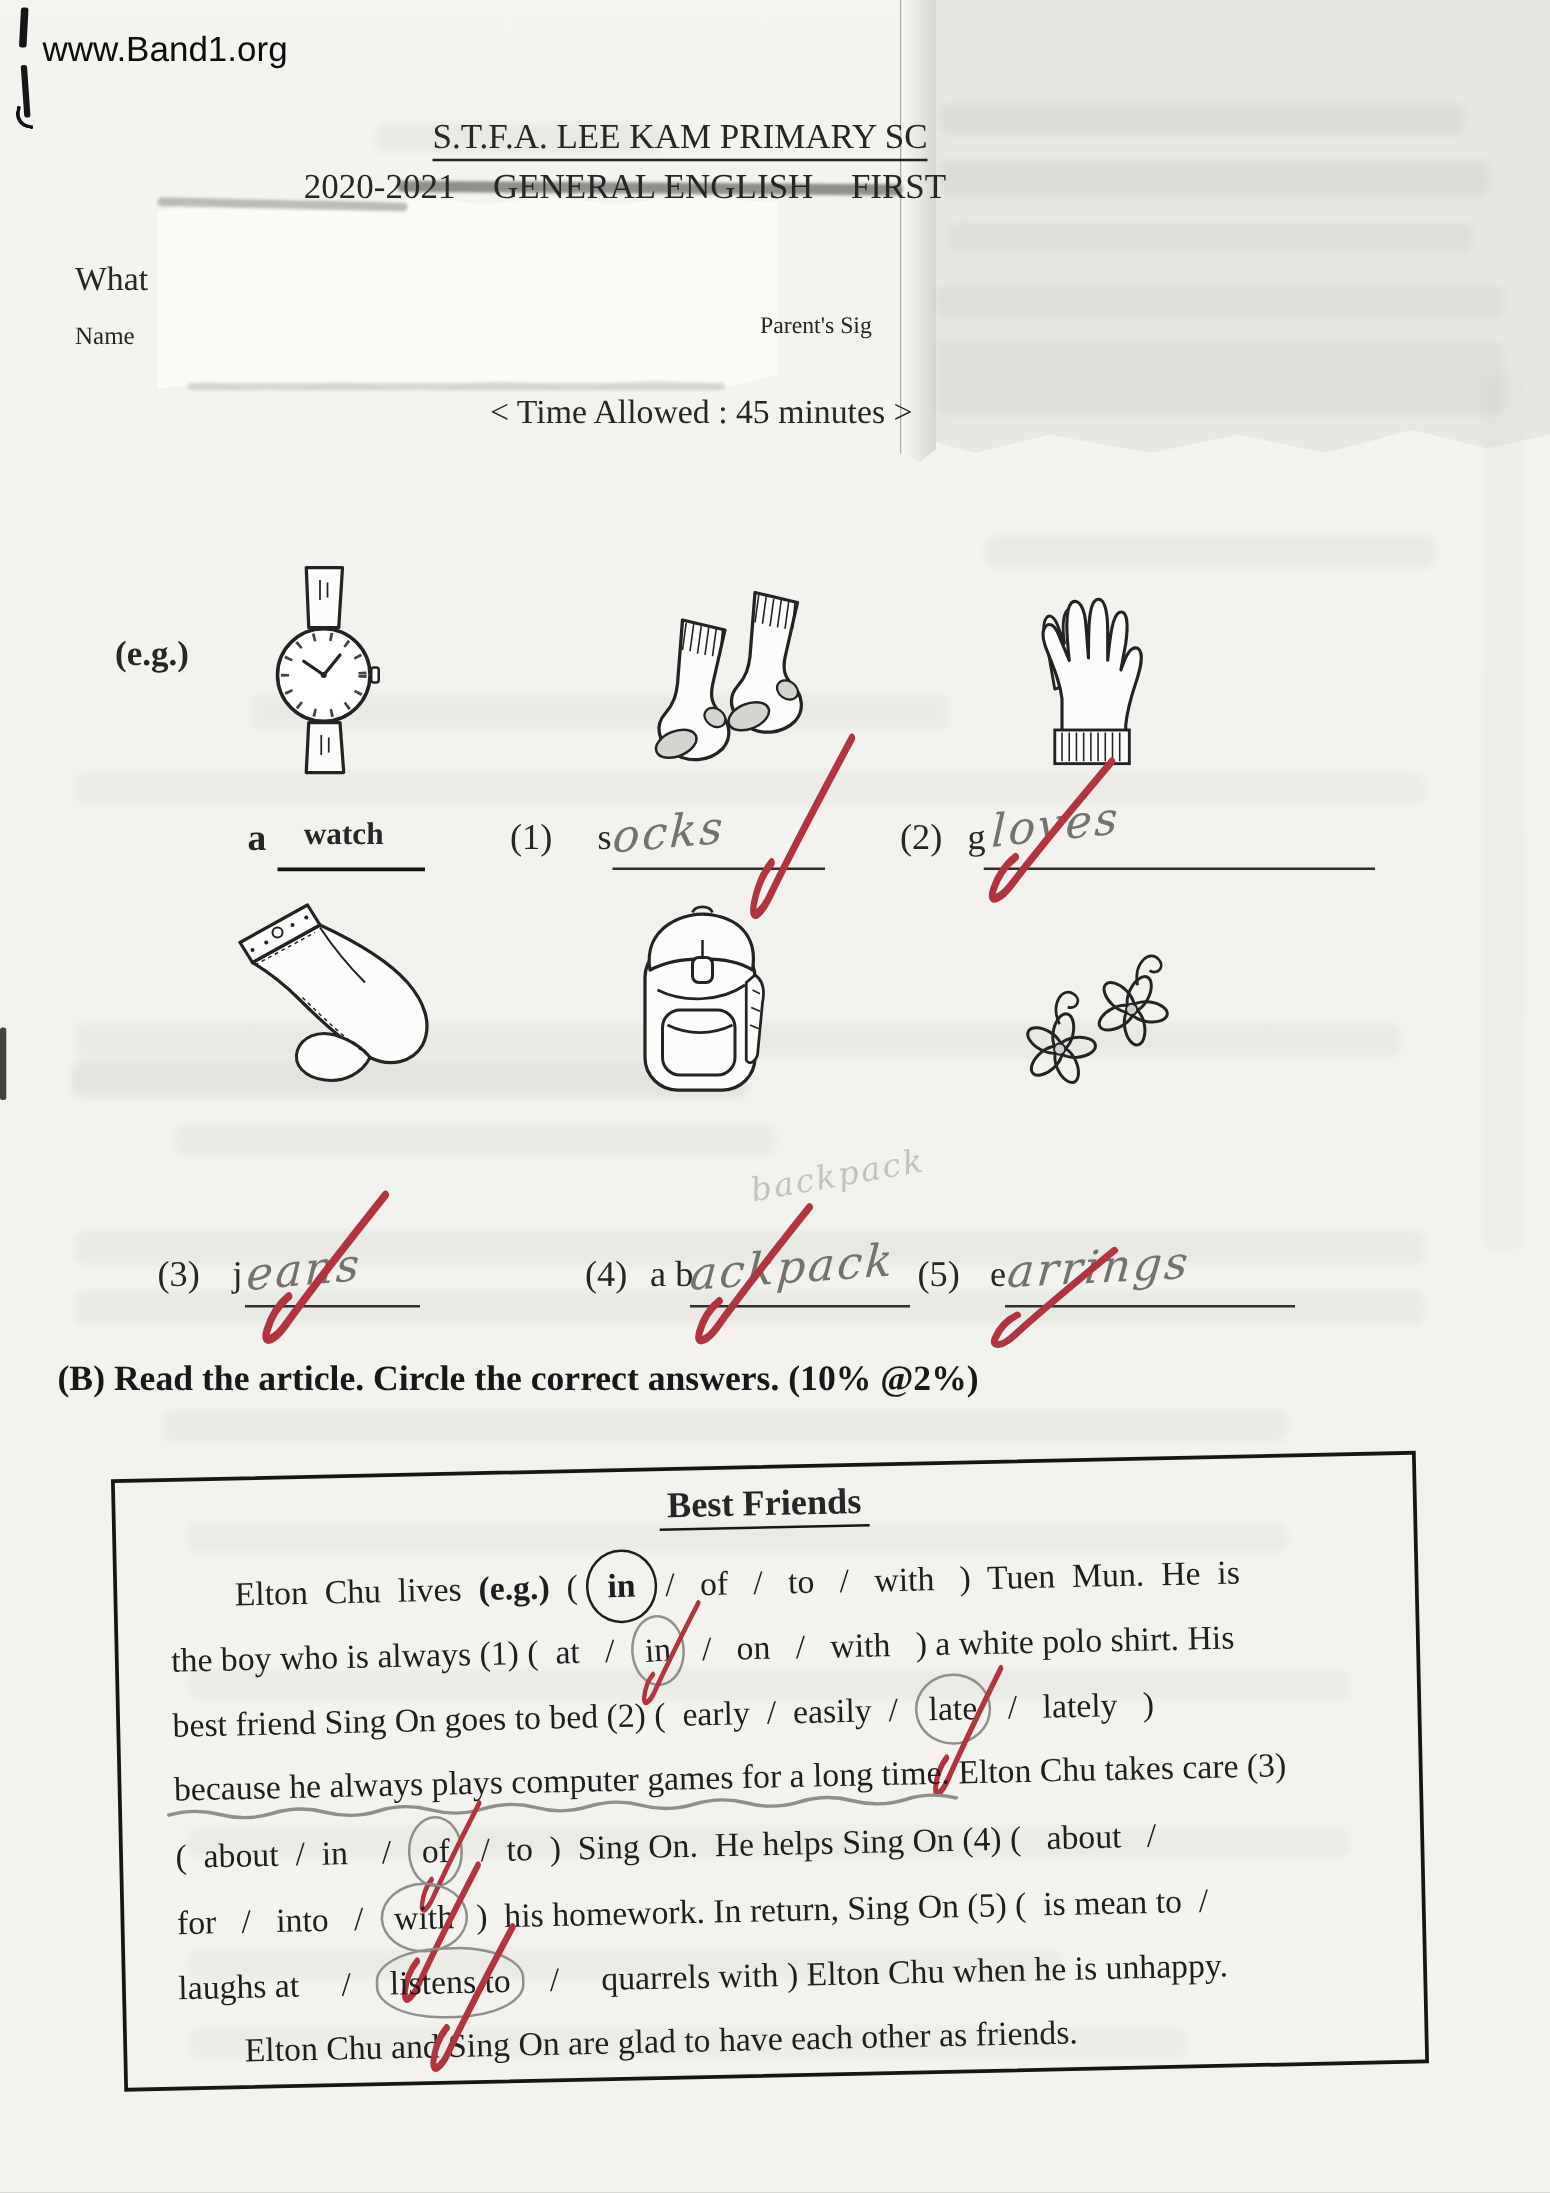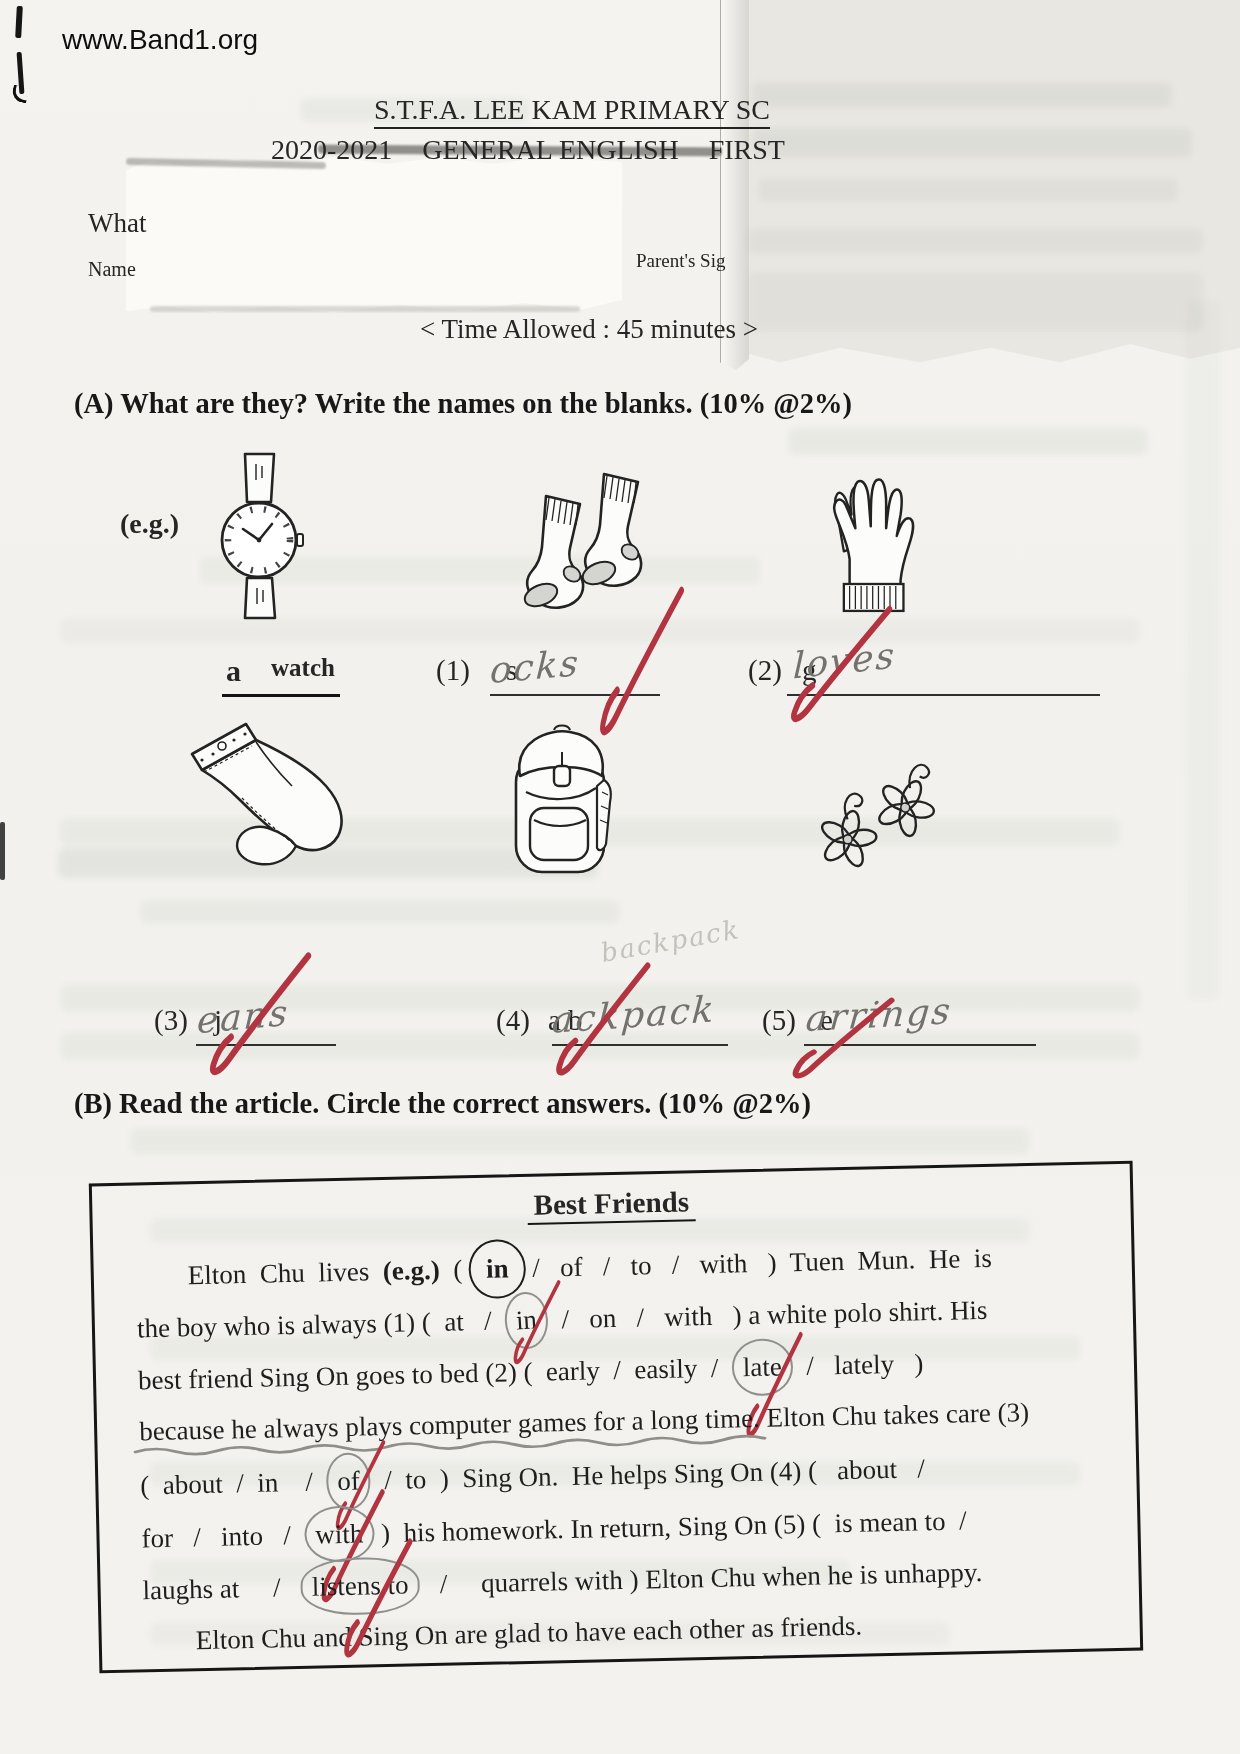--- a/index.html
+++ b/index.html
@@ -15,21 +15,21 @@
   .under-page{position:absolute;left:740px;top:0;width:500px;height:366px;background:#e9e7e2;z-index:2;
     clip-path:polygon(0 0,100% 0,100% 95%,90% 98%,78% 94%,64% 99%,50% 95%,36% 99%,20% 95%,8% 99%,0 96%);}
   .torn-edge{position:absolute;left:720px;top:0;width:28px;height:370px;z-index:2;
     background:linear-gradient(90deg,#f8f7f4,#d8d6d1);border-left:1px solid rgba(120,120,115,.45);
     clip-path:polygon(0 0,100% 0,100% 97%,55% 100%,0 98%);}
   
   .patch{position:absolute;left:126px;top:154px;width:496px;height:162px;background:#fbfaf7;z-index:4;
     clip-path:polygon(0 10%,5% 4%,13% 8%,22% 3%,32% 7%,42% 2%,53% 6%,63% 2%,74% 6%,85% 2%,100% 5%,100% 90%,92% 96%,80% 92%,68% 97%,55% 93%,42% 98%,30% 94%,18% 98%,8% 94%,0 97%);}
   .smudge{position:absolute;filter:blur(1.2px);border-radius:4px;z-index:5;}
   .ink{position:absolute;background:#151515;z-index:6;border-radius:2px;}
-  .txt{position:absolute;z-index:6;margin-left:28px;}
+  .txt{position:absolute;z-index:6;}
   .blank{position:absolute;border-bottom:2.2px solid #2f2f2f;z-index:6;}
   .blank-bold{border-bottom-width:3.5px;border-bottom-color:#141414;}
   .hand{position:absolute;z-index:7;font-family:"DejaVu Serif",serif;font-style:italic;
         color:#74726c;letter-spacing:2px;}
   .illus{position:absolute;z-index:6;}
   .illus svg{width:100%;height:100%;overflow:visible;}
   .tick-slot{position:absolute;z-index:8;}
   .tick-slot svg{width:100%;height:100%;overflow:visible;}
   
   .article-box{position:absolute;left:94px;top:1172px;width:1044px;height:490px;z-index:6;
@@ -96,21 +96,20 @@
   <div class="txt" style="left:243px;top:134px;font-size:28px">
     <span style="margin-right:30px">2020-2021</span><span style="margin-right:30px">GENERAL ENGLISH</span><span>FIRST</span>
   </div>
   <div class="txt" style="left:60px;top:208px;font-size:27px;z-index:6">What</div>
   <div class="txt" style="left:60px;top:258px;font-size:20px;z-index:6">Name</div>
   <div class="txt" style="left:608px;top:250px;width:132px;overflow:hidden;height:36px">
     <span style="font-size:19px;white-space:nowrap">Parent's Sig</span>
   </div>
   <div class="txt" style="left:392px;top:314px;font-size:27px">&lt; Time Allowed : 45 minutes &gt;</div>
 
-  <div class="txt b" style="left:46px;top:388px;font-size:28.5px;color:#181818">(A) What are they? Write the names on the blanks. (10% @2%)</div>
   <div class="txt b" style="left:92px;top:508px;font-size:28px">(e.g.)</div>
 
   <div class="illus" style="left:212px;top:452px;width:92px;height:168px">
     <svg viewBox="0 0 92 168">
       <path d="M33,2 L62,2 L59,50 L35,50 Z" fill="#fcfcfa" stroke="#232323" stroke-width="2.6" stroke-linejoin="round"></path>
       <path d="M44,12 v16 M50,14 v12" stroke="#232323" stroke-width="1.4"></path>
       <rect x="85" y="82" width="6" height="12" rx="2" fill="#fcfcfa" stroke="#232323" stroke-width="2"></rect>
       <circle cx="47" cy="88" r="37" fill="#ffffff" stroke="#232323" stroke-width="2.8"></circle>
       <circle cx="47" cy="88" r="31" fill="none" stroke="#232323" stroke-width="6.5" stroke-dasharray="2.2 11.5" opacity=".85"></circle>
       <line x1="47" y1="88" x2="31" y2="77" stroke="#232323" stroke-width="2.6" stroke-linecap="round"></line>

